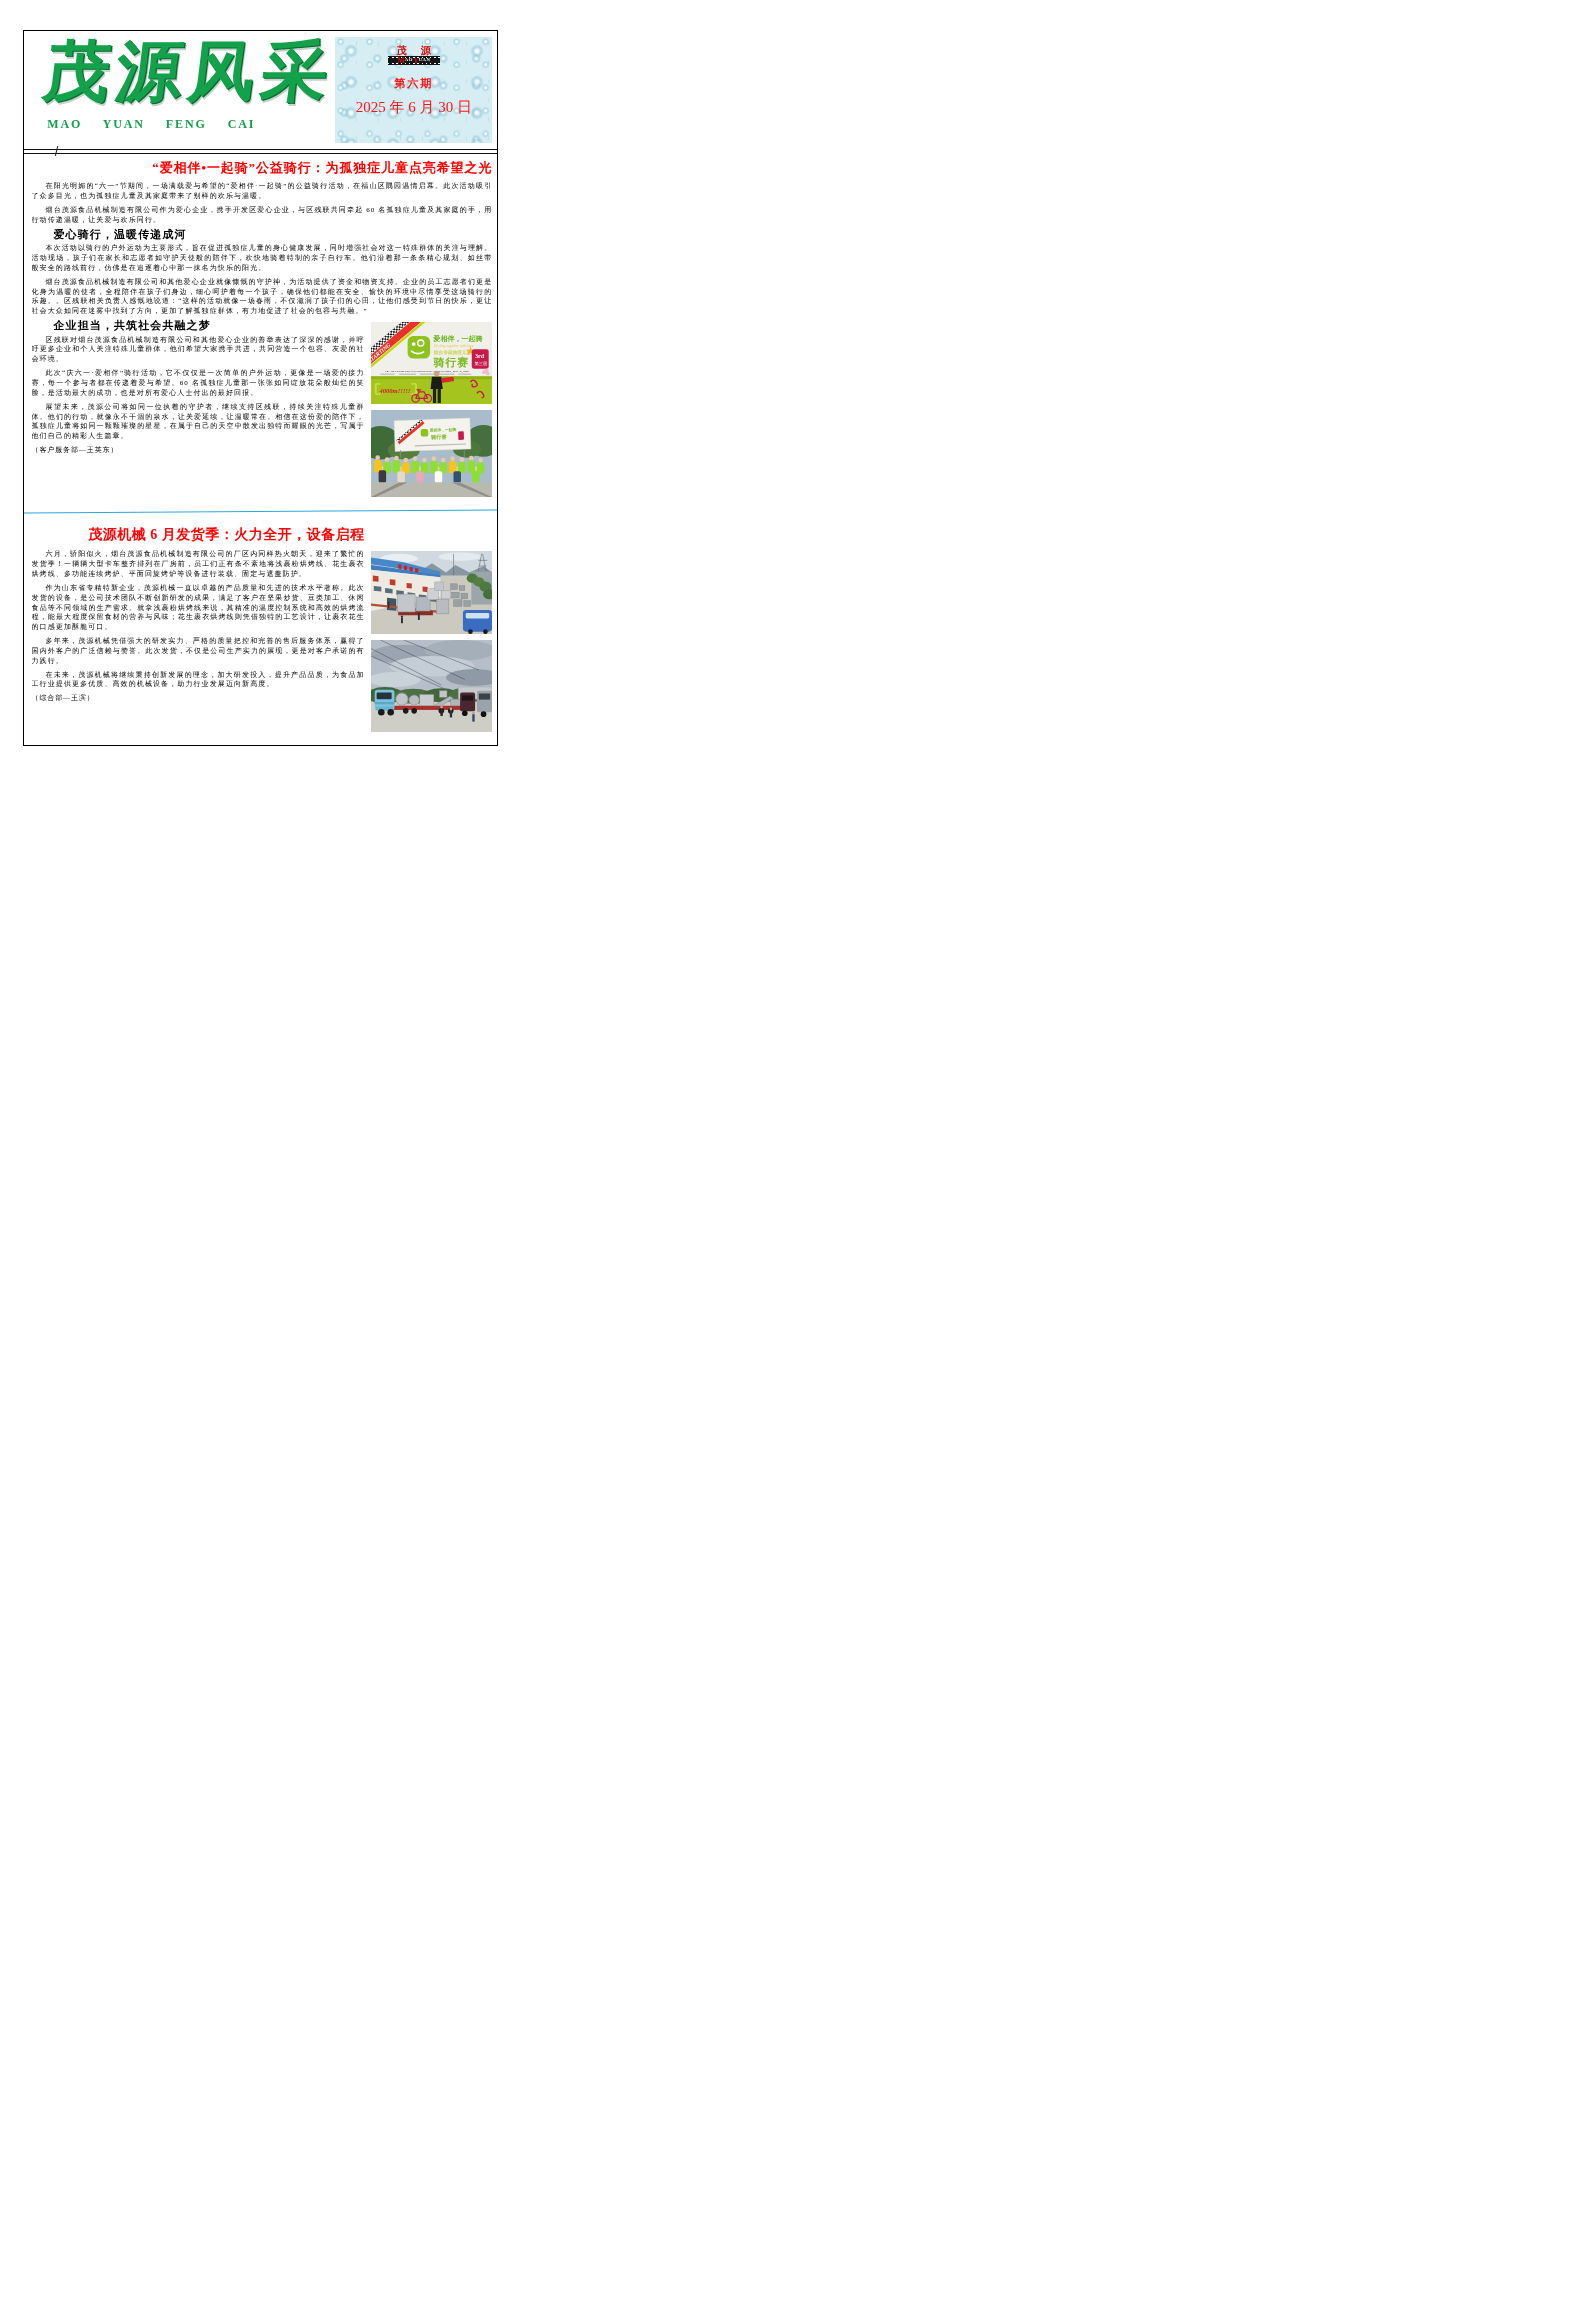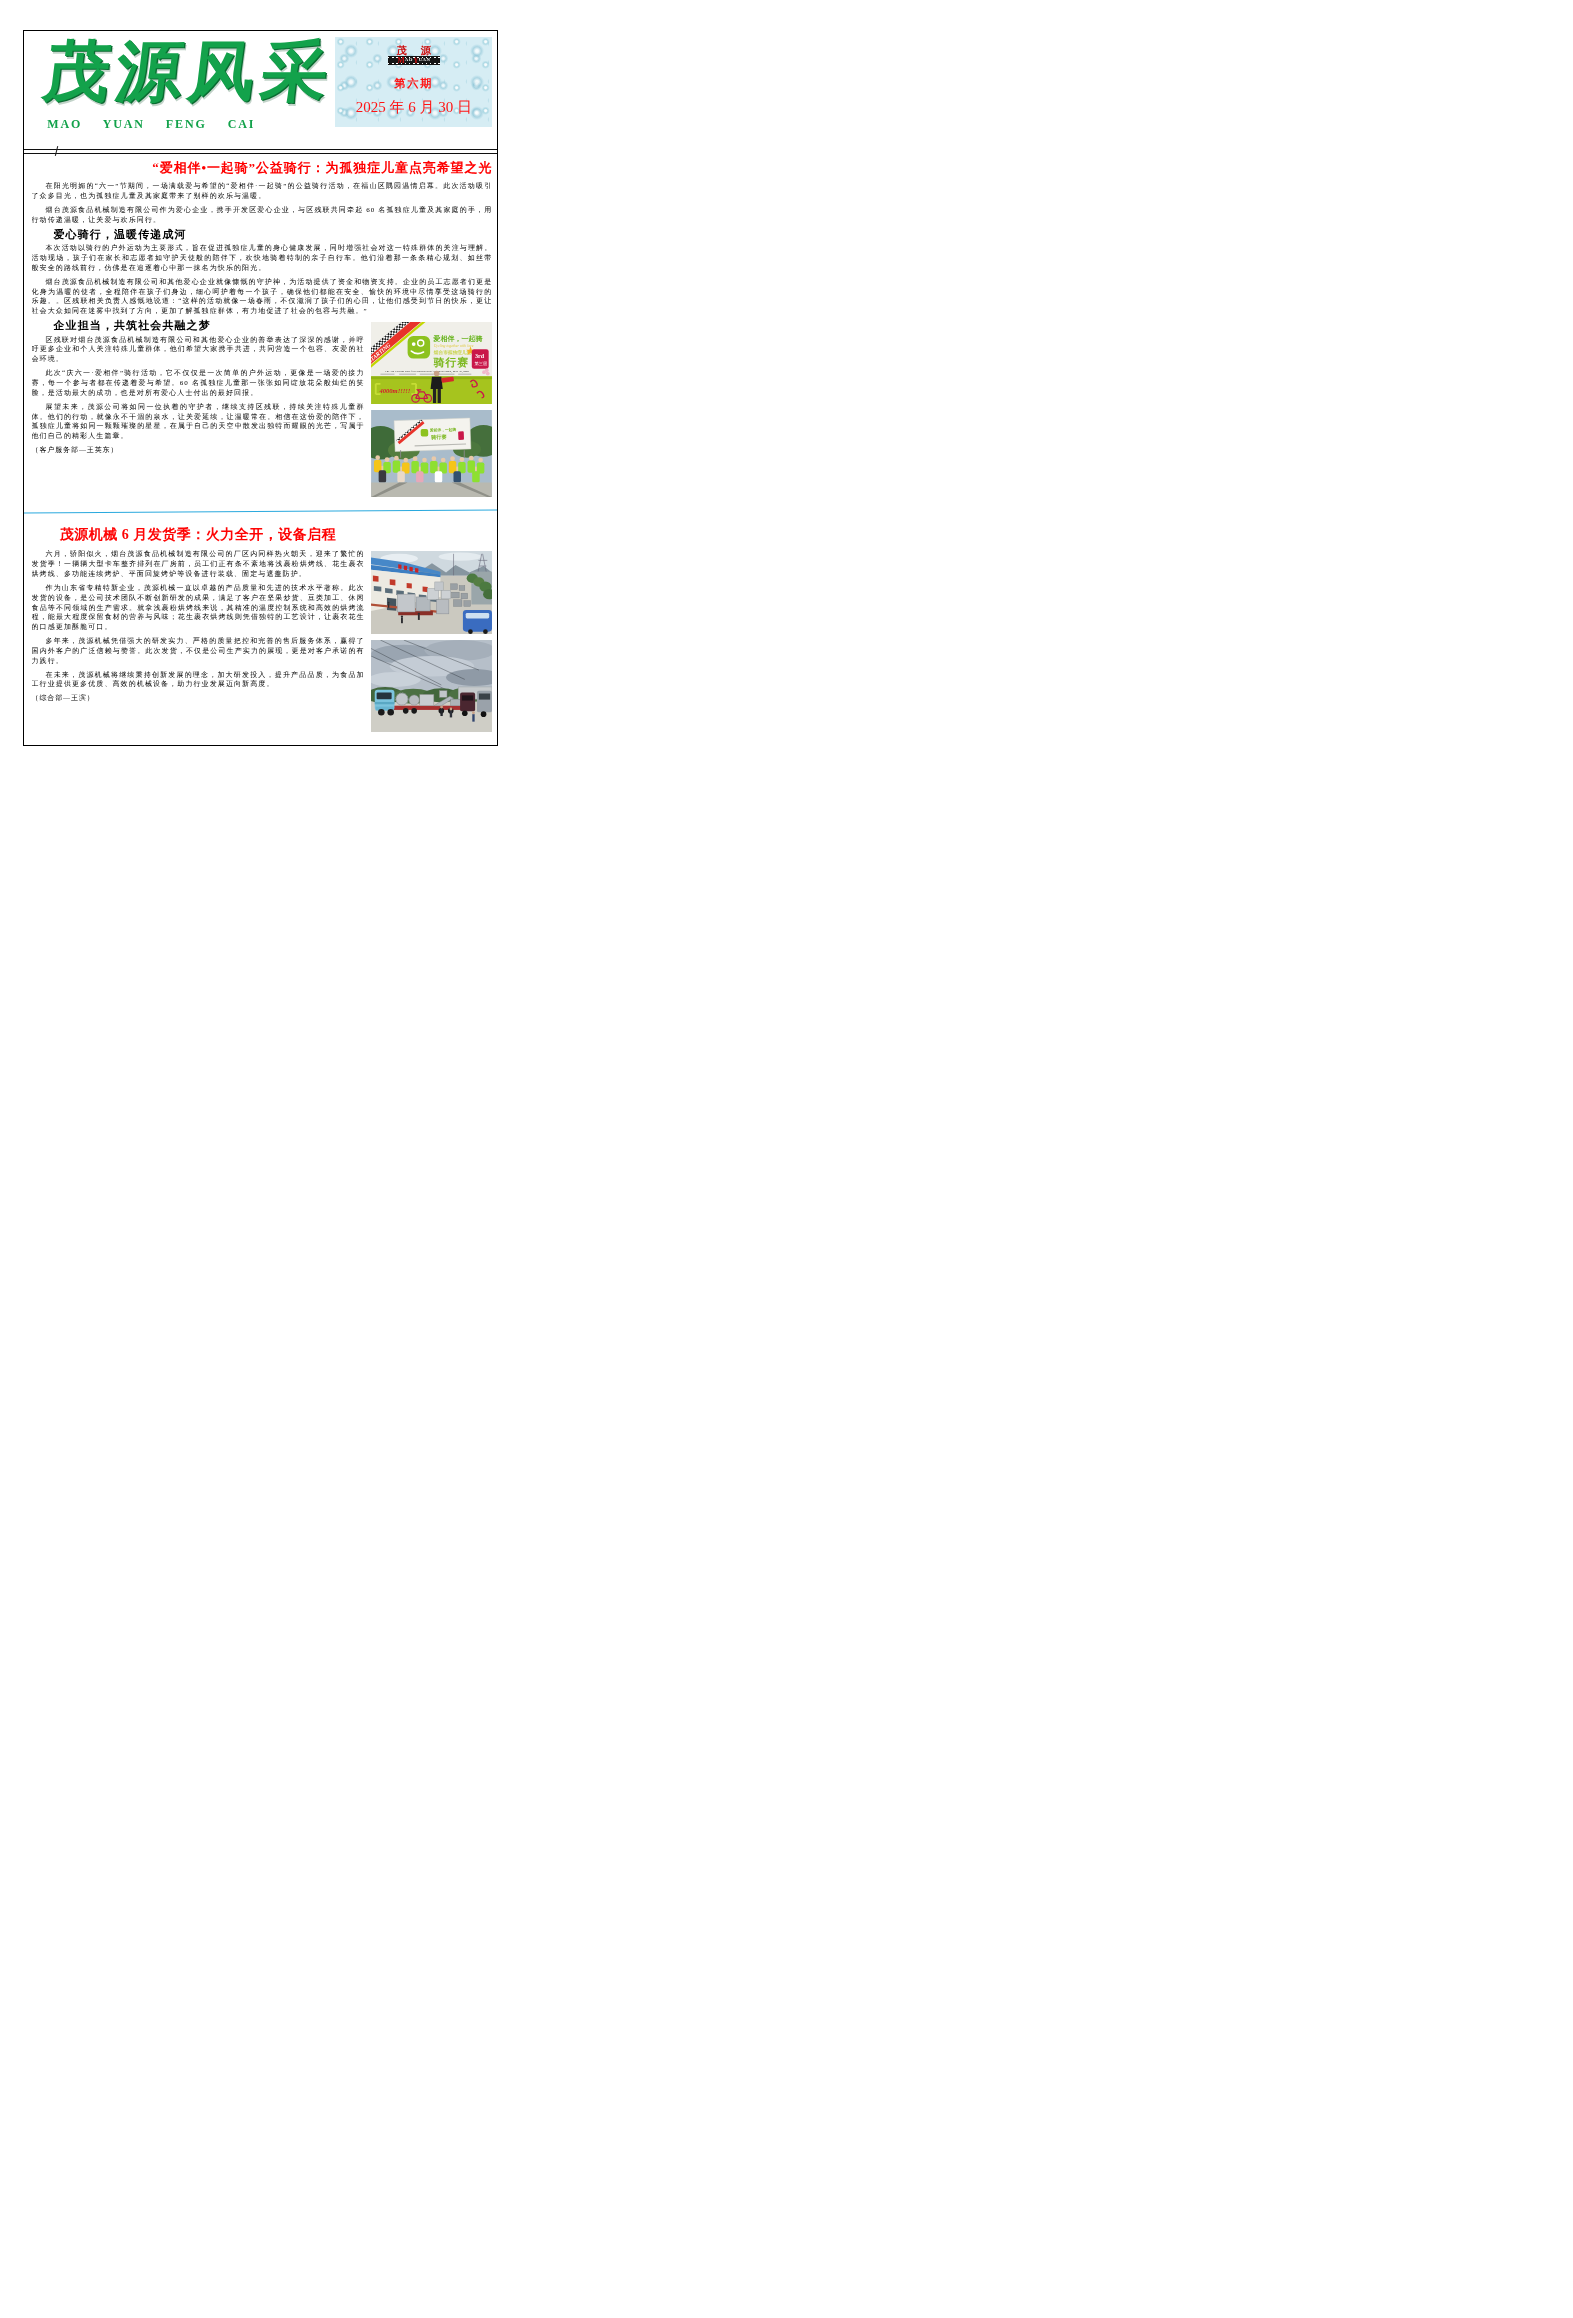--- a/index.html
+++ b/index.html
@@ -8,21 +8,21 @@
   .frame{position:absolute;left:23px;top:30px;width:475px;height:716px;box-sizing:border-box;
          border:0.9px solid #000;border-bottom-width:1.4px;padding:0 4.7px 0 7.5px;overflow:hidden;background:#fff;}
   
   .masthead{display:flex;justify-content:space-between;height:118px;}
   .mast-left{padding-top:5.6px;padding-left:12px;}
   .title-cn{font-size:66px;line-height:1.05;font-weight:bold;color:#13a24b;letter-spacing:6.5px;
             transform:skewX(-7deg);white-space:nowrap;
             text-shadow:1.4px 1.4px 0 #0a6b31,2.3px 2.8px 0 rgba(10,80,40,.25);}
   .title-en{margin-top:11px;margin-left:3.7px;font-size:12px;font-weight:bold;color:#13a24b;
             letter-spacing:1.9px;word-spacing:16px;white-space:nowrap;}
-  .issue-box{flex:0 0 157px;width:157px;height:90px;margin-top:6px;box-sizing:border-box;
+  .issue-box{flex:0 0 157px;width:157px;height:106px;margin-top:6px;box-sizing:border-box;
              background-color:#d6edf4;
              background-image:
                radial-gradient(circle at 5.6px 4.7px, rgba(255,255,255,.85) 0.9px, rgba(140,200,215,.55) 2.3px, rgba(214,237,244,0) 4.2px),
                radial-gradient(circle at 16px 14px, rgba(255,255,255,.7) 1.4px, rgba(130,190,210,.5) 4.2px, rgba(214,237,244,0) 7px),
                radial-gradient(circle at 24px 6.5px, rgba(255,255,255,.7) 0.9px, rgba(140,200,215,.5) 1.9px, rgba(214,237,244,0) 3.7px),
                radial-gradient(circle at 9.3px 21.5px, rgba(255,255,255,.6) 0.9px, rgba(120,185,205,.45) 2.8px, rgba(214,237,244,0) 5.1px);
              background-size:29px 23px,42px 31px,22px 19px,33px 27px;
              text-align:center;padding-top:7.5px;}
   .logo-cn{font-size:10.3px;font-weight:bold;color:#cc1111;letter-spacing:14px;padding-left:14px;line-height:1.1;}
   .film{position:relative;width:52px;height:8.4px;margin:0.5px auto 0;background:#151515;
@@ -35,21 +35,21 @@
   .issue-no{margin-top:11.2px;font-size:11.2px;font-weight:bold;color:#ff1414;letter-spacing:1.9px;font-family:Liberation Mono, monospace;}
   .issue-date{margin-top:7.5px;font-size:15px;color:#ff1414;}
   
   .rule{position:relative;height:2.8px;border-top:0.9px solid #101010;border-bottom:0.9px solid #101010;
         margin:0 -4.7px 0 -7.5px;}
   .stray{position:absolute;left:32px;top:-4.2px;width:0.9px;height:10.3px;background:#222;transform:rotate(14deg);}
   .divider{height:1.4px;background:#2aa9de;margin:4.7px -4.7px 5.6px -7.5px;transform:rotate(-0.35deg);}
   
   article{overflow:hidden;}
   h1.head1{margin:5.6px 0 4.7px;text-align:right;color:#ff0000;font-size:13px;font-weight:bold;letter-spacing:0.9px;}
-  h1.head2{margin:7.5px 0 6.5px;text-align:center;color:#fe0404;font-size:14px;font-weight:bold;letter-spacing:0.5px;}
+  h1.head2{margin:7.5px 0 6.5px;text-align:right;color:#fe0404;font-size:14px;font-weight:bold;letter-spacing:0.5px;}
   p.body{font-size:7px;line-height:9.8px;letter-spacing:1.1px;text-align:justify;text-indent:2em;margin:0 0 4.2px;}
   h3.subhead{font-size:11px;line-height:9.8px;font-weight:bold;text-indent:2em;margin:2.8px 0 4.7px;letter-spacing:1.1px;}
   p.byline{font-size:7px;line-height:9.8px;letter-spacing:0.9px;text-align:left;margin:0.9px 23.4px 3.7px 0;text-indent:0;}
   p.byline2{margin-right:31px;}
   
   aside.photocol{float:right;width:122px;margin:0.9px 0 3.7px 5.6px;}
   aside.photocol2{margin-top:33px;}
   .ph{display:block;width:121px;background:#ddd;margin:0 0 6px auto;}
   svg{display:block;}
 </style>

